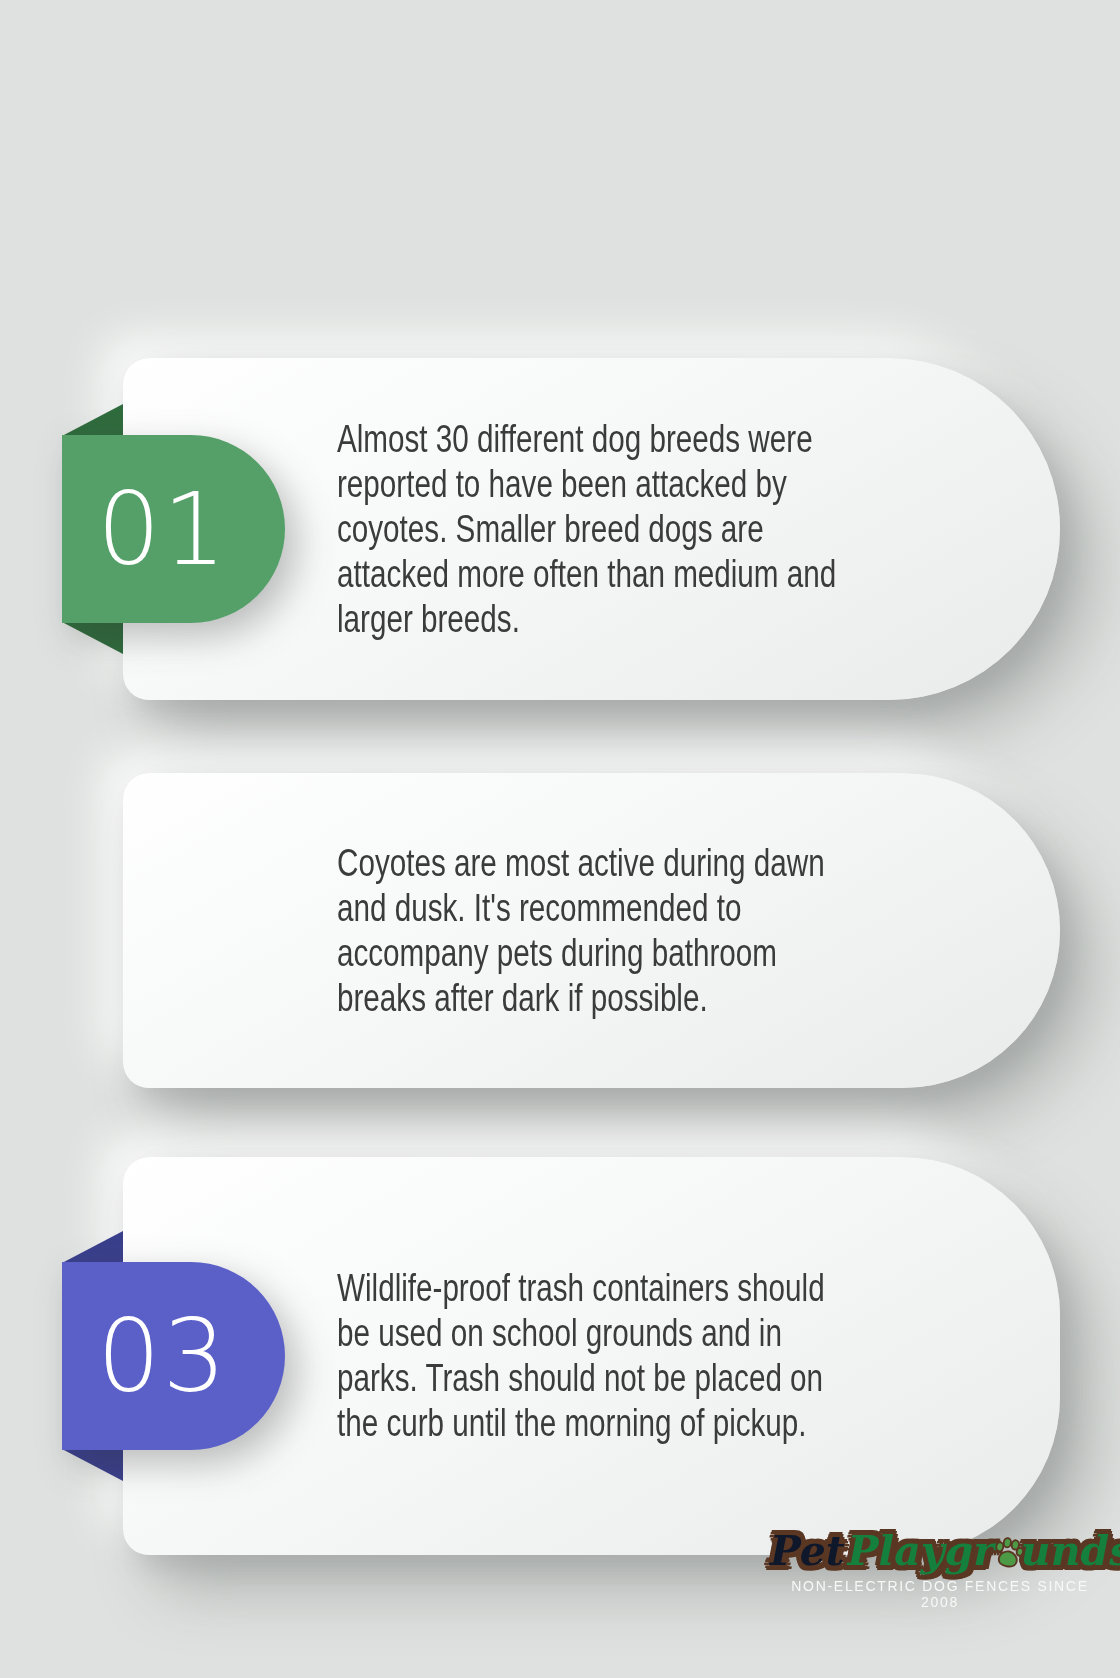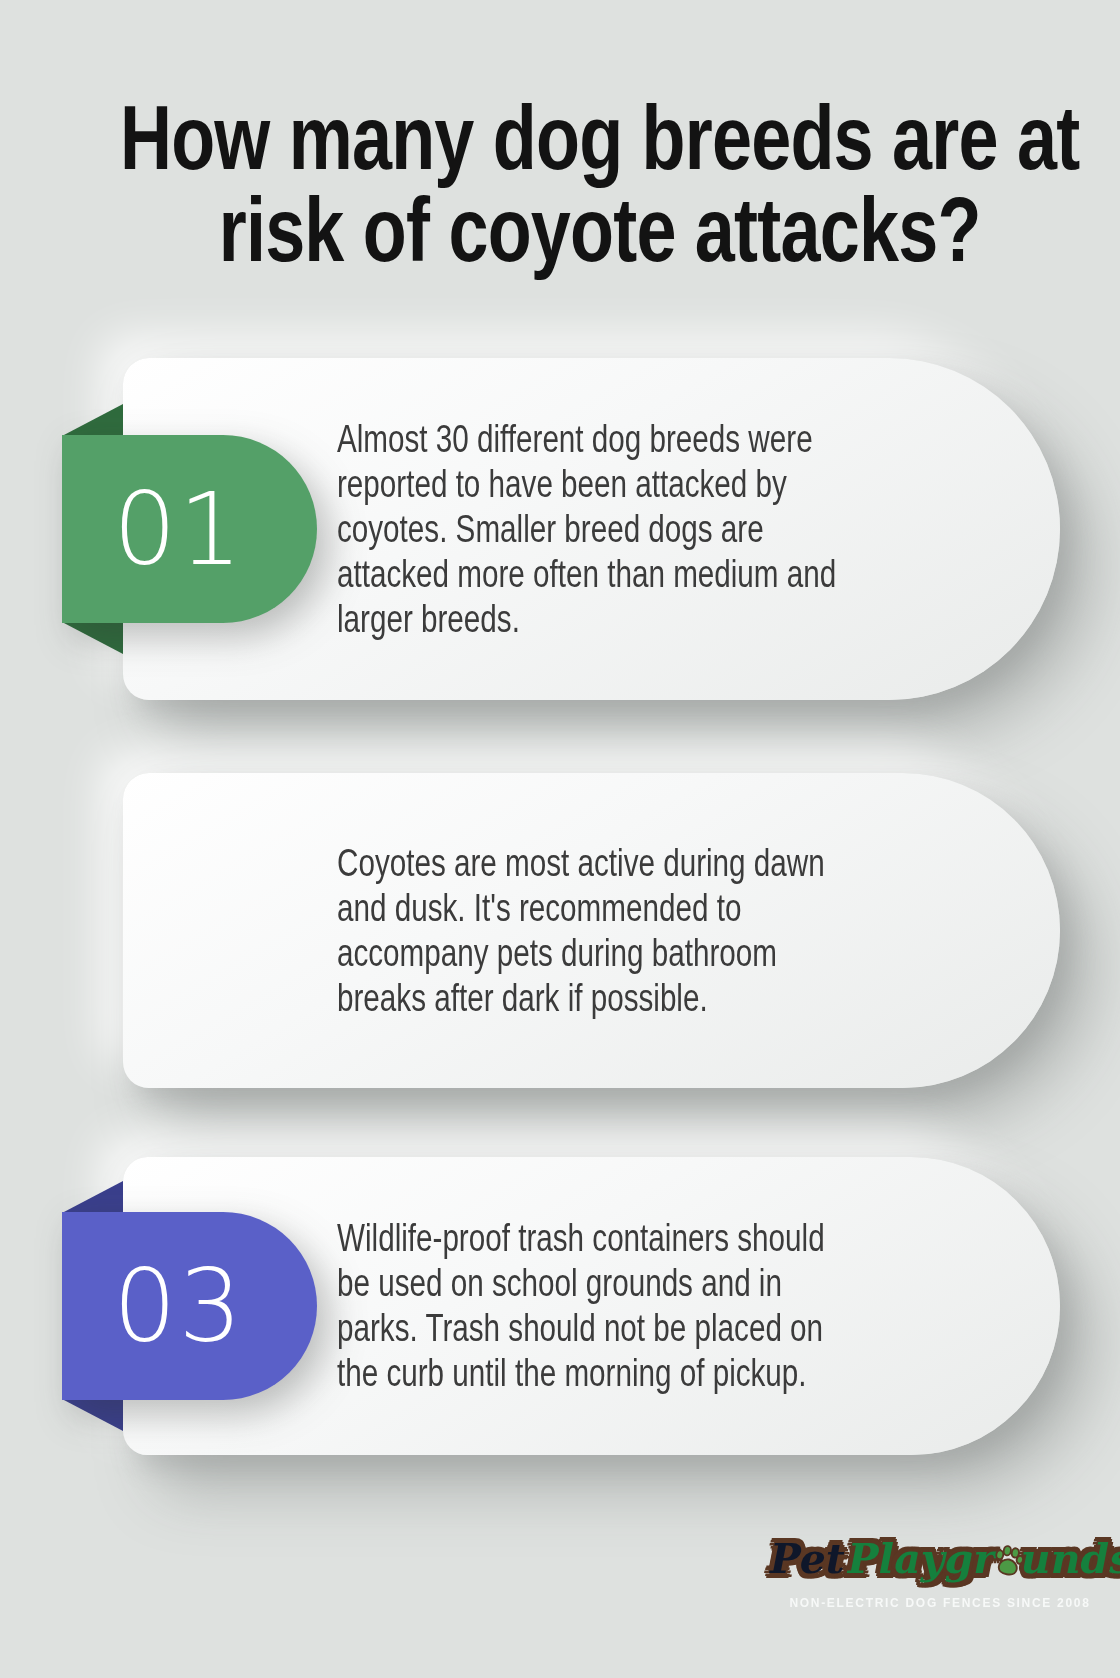--- a/index.html
+++ b/index.html
@@ -33,27 +33,27 @@
   .card{
     position:absolute;left:123px;width:937px;
     background:linear-gradient(150deg,#ffffff 0%,#f7f8f8 40%,#e9ebea 100%);
     box-shadow:
       34px 36px 60px rgba(128,134,131,.45),
       10px 12px 26px rgba(128,134,131,.30),
       -22px -22px 44px rgba(255,255,255,.85);
   }
   .card-1{top:358px;height:342px;border-radius:26px 171px 171px 26px;}
   .card-2{top:773px;height:315px;border-radius:26px 158px 158px 26px;}
-  .card-3{top:1157px;height:298px;border-radius:26px 158px 158px 26px;}
+  .card-3{top:1157px;height:398px;border-radius:26px 158px 158px 26px;}
 
   
   .ribbon{
     position:absolute;left:-61px;top:50%;
     transform:translateY(-50%);
-    width:223px;height:188px;padding-left:32px;
+    width:223px;height:188px;
   }
   .fold{
     position:absolute;left:0;width:61px;height:32px;
     background:var(--fold,#333);
   }
   .fold-top{top:-31px;clip-path:polygon(0 100%,100% 0,100% 100%);}
   .fold-bottom{bottom:-31px;clip-path:polygon(0 0,100% 0,100% 100%);}
   .badge{
     position:absolute;inset:0;
     background:var(--accent,#888);
@@ -103,38 +103,32 @@
   .brand-pet{color:#0f172a;padding-right:3px;}
   .brand-main{color:#15803d;}
   .paw-icon{
     display:inline-block;
     vertical-align:baseline;
     position:relative;top:3px;
     margin:0 -2px;
     transform:rotate(10deg);
   }
   .tagline{
-    margin-top:14px;
-    font-size:12px;
+    margin-top:4px;
+    font-size:14px;
     letter-spacing:1.7px;
     color:#f7f9f8;
-    font-weight:700;
+    font-weight:400;
   }
 </style>
 </head>
 <body>
 
 <div class="canvas">
 
-  <header class="title">
-    <div class="title-inner">
-      <div>How many dog breeds are at</div>
-      <div>risk of coyote attacks?</div>
-    </div>
-  </header>
 
   <section class="card card-1" style="--accent: #54a068; --fold: #2f6b3d;">
     <div class="ribbon">
       <div class="fold fold-top"></div>
       <div class="fold fold-bottom"></div>
       <div class="badge">
         <span class="badge-number">01</span>
       </div>
     </div>
     <p class="card-text">Almost 30 different dog breeds were

